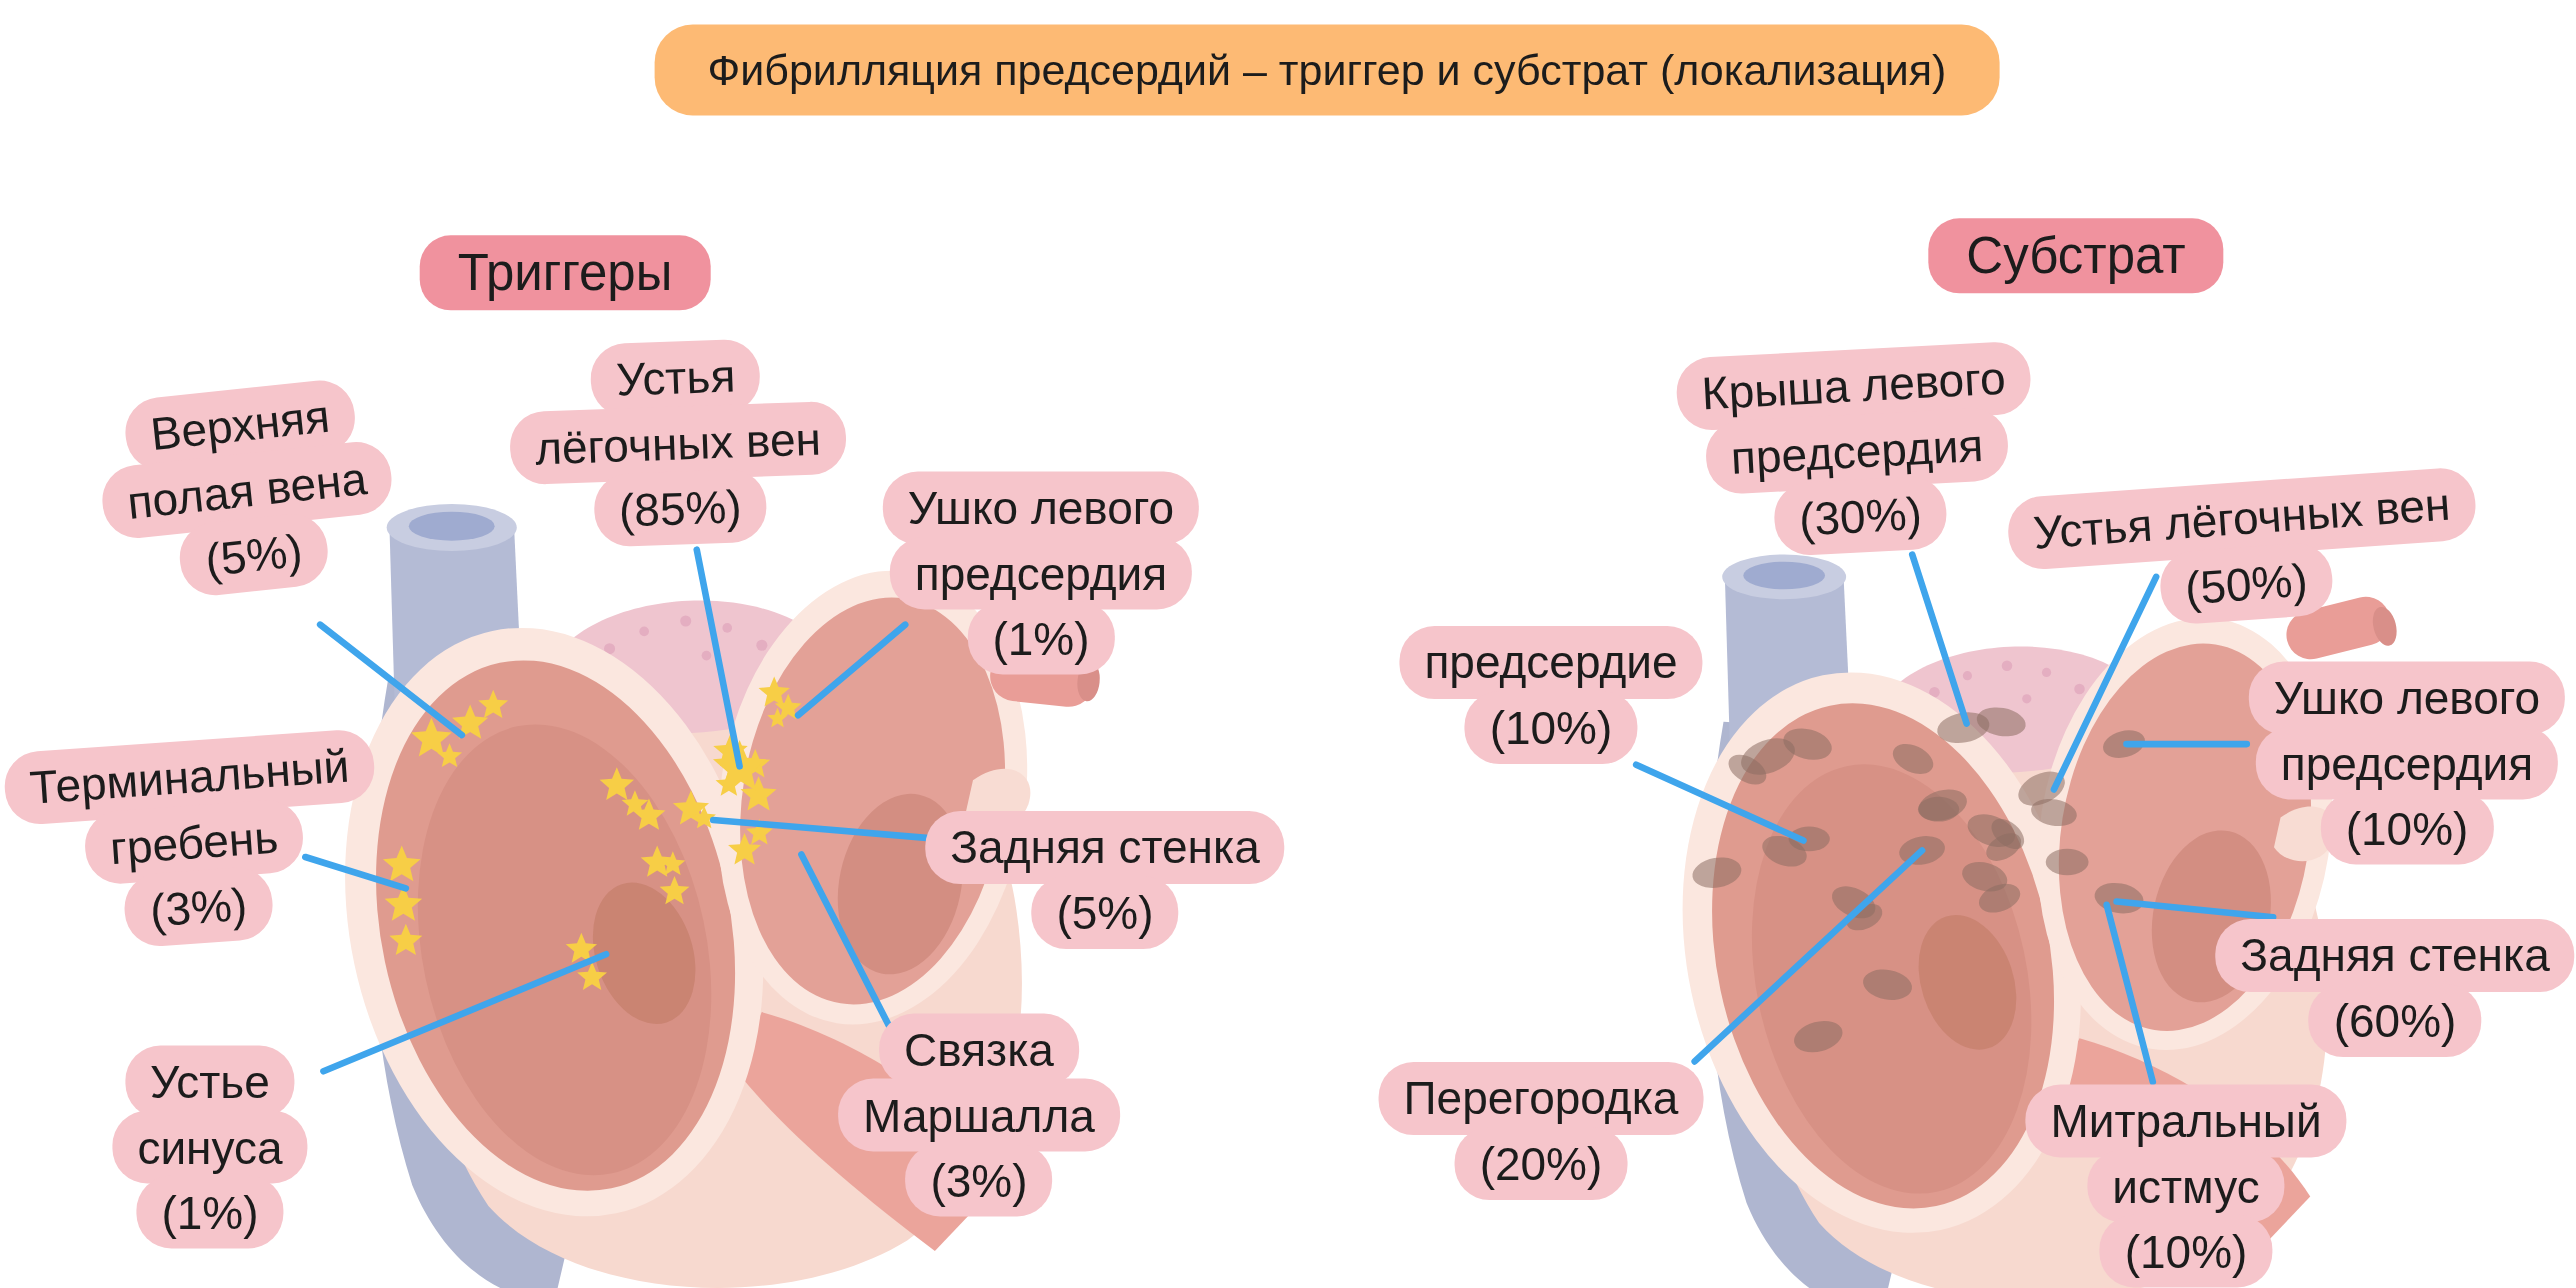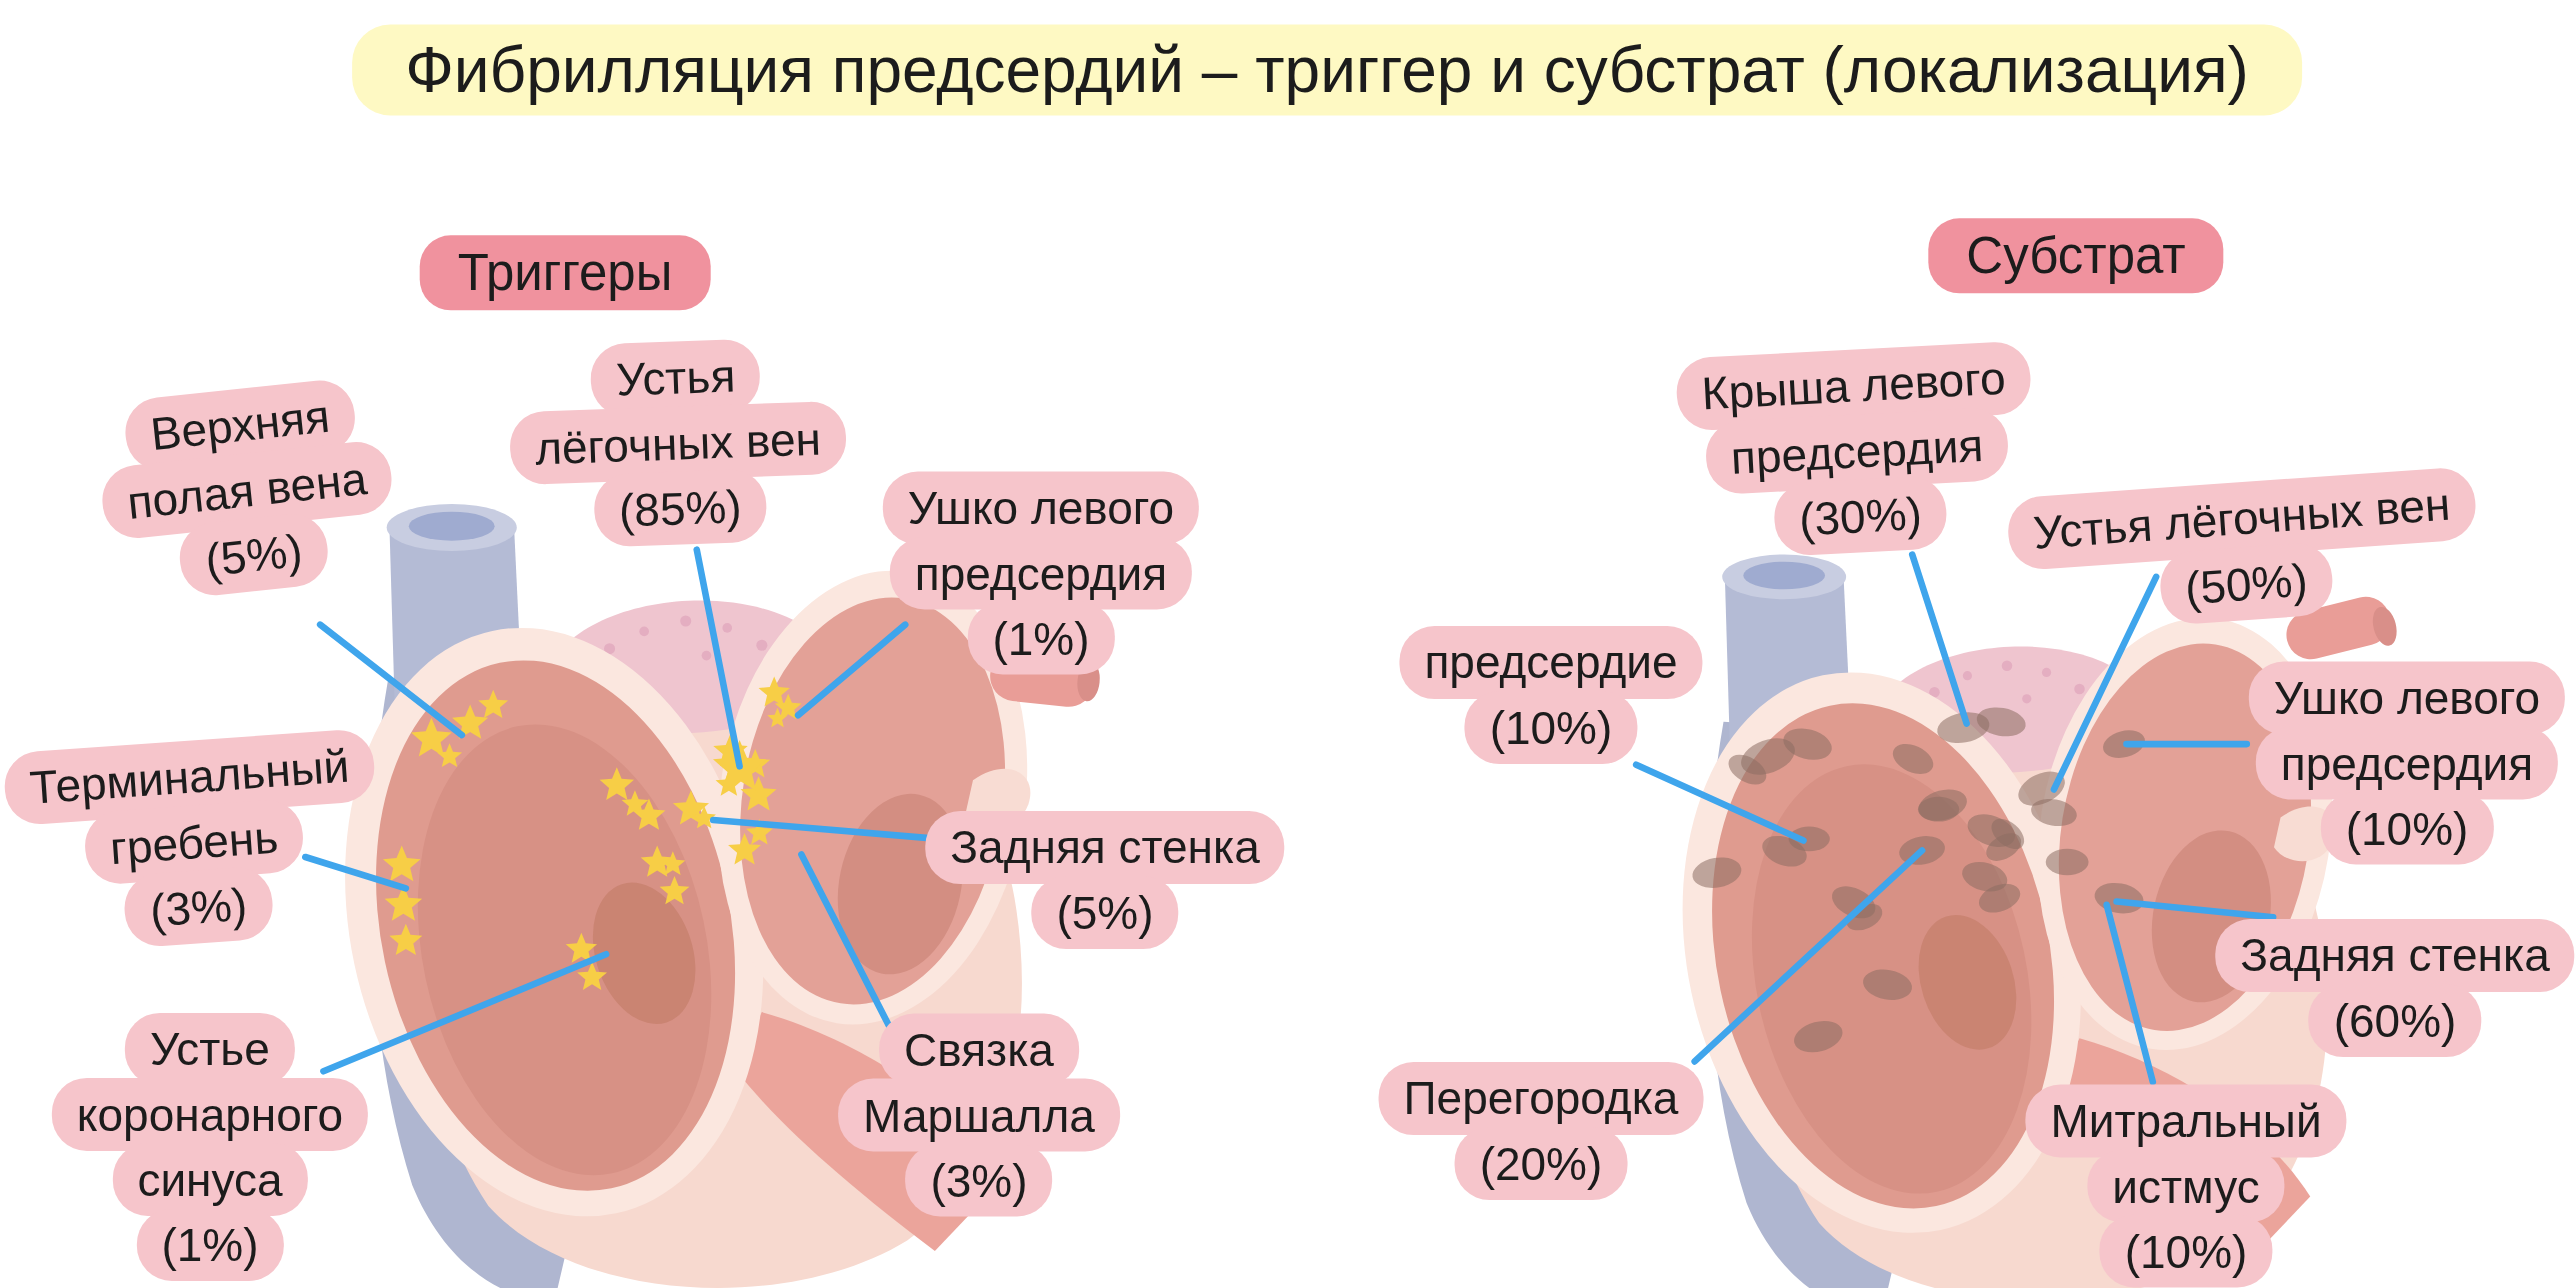--- a/index.html
+++ b/index.html
@@ -5,22 +5,22 @@
   html,body{margin:0;padding:0;background:#ffffff;}
   #canvas{
     position:relative;width:2576px;height:1288px;background:#ffffff;overflow:hidden;
     font-family:"Liberation Sans","DejaVu Sans",sans-serif;color:#1C1C1C;
   }
   svg.layer{position:absolute;left:0;top:0;}
   #hearts{z-index:1;}
   #overlay{z-index:2;}
   .banner{
     position:absolute;z-index:5;transform:translate(-50%,-50%);
-    background:#fef9c3;border-radius:38px;padding:15px 53px;
-    font-size:64px;line-height:61px;white-space:nowrap;
+    background:#fdba74;border-radius:38px;padding:15px 53px;
+    font-size:43px;line-height:61px;white-space:nowrap;
   }
   .section-header{
     position:absolute;z-index:5;transform:translate(-50%,-50%);
     background:#F0929E;border-radius:31px;padding:8.2px 38px;
     font-size:51px;line-height:59px;white-space:nowrap;
   }
   .bubble{
     position:absolute;z-index:5;display:flex;flex-direction:column;align-items:center;
     transform:translate(-50%,-50%) rotate(var(--rot,0deg));
   }
@@ -186,21 +186,20 @@
     <span class="pill">Терминальный</span>
     <span class="pill">гребень</span>
     <span class="pill">(3%)</span>
   </div>
   <div class="bubble" style="left:1105px;top:880px;">
     <span class="pill">Задняя стенка</span>
     <span class="pill">(5%)</span>
   </div>
   <div class="bubble" style="left:210px;top:1147px;">
     <span class="pill">Устье</span>
-    <span class="pill">коронарного</span>
     <span class="pill">синуса</span>
     <span class="pill">(1%)</span>
   </div>
   <div class="bubble" style="left:979px;top:1115px;">
     <span class="pill">Связка</span>
     <span class="pill">Маршалла</span>
     <span class="pill">(3%)</span>
   </div>
 
   <div class="bubble" style="left:1857px;top:451px;--rot:-3deg;">

